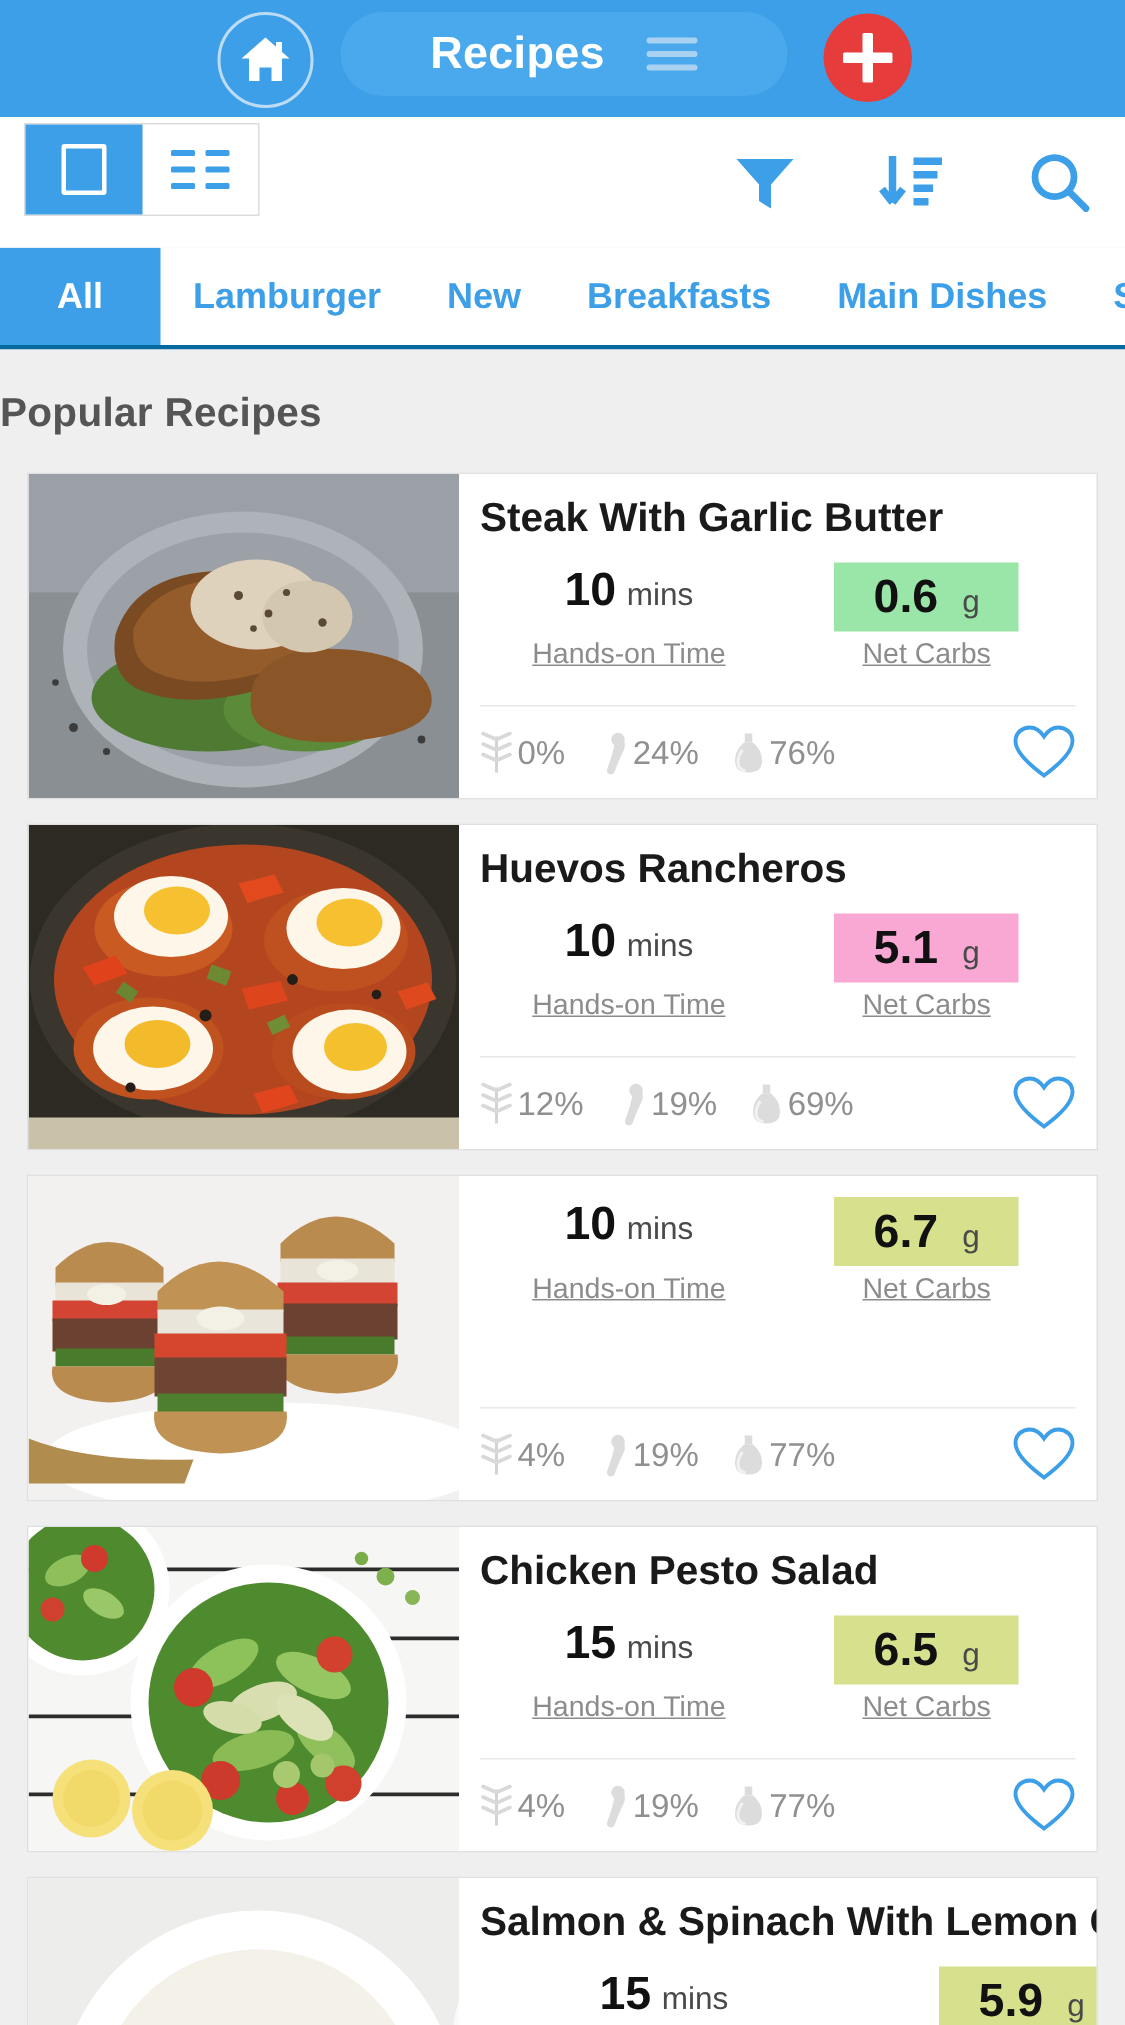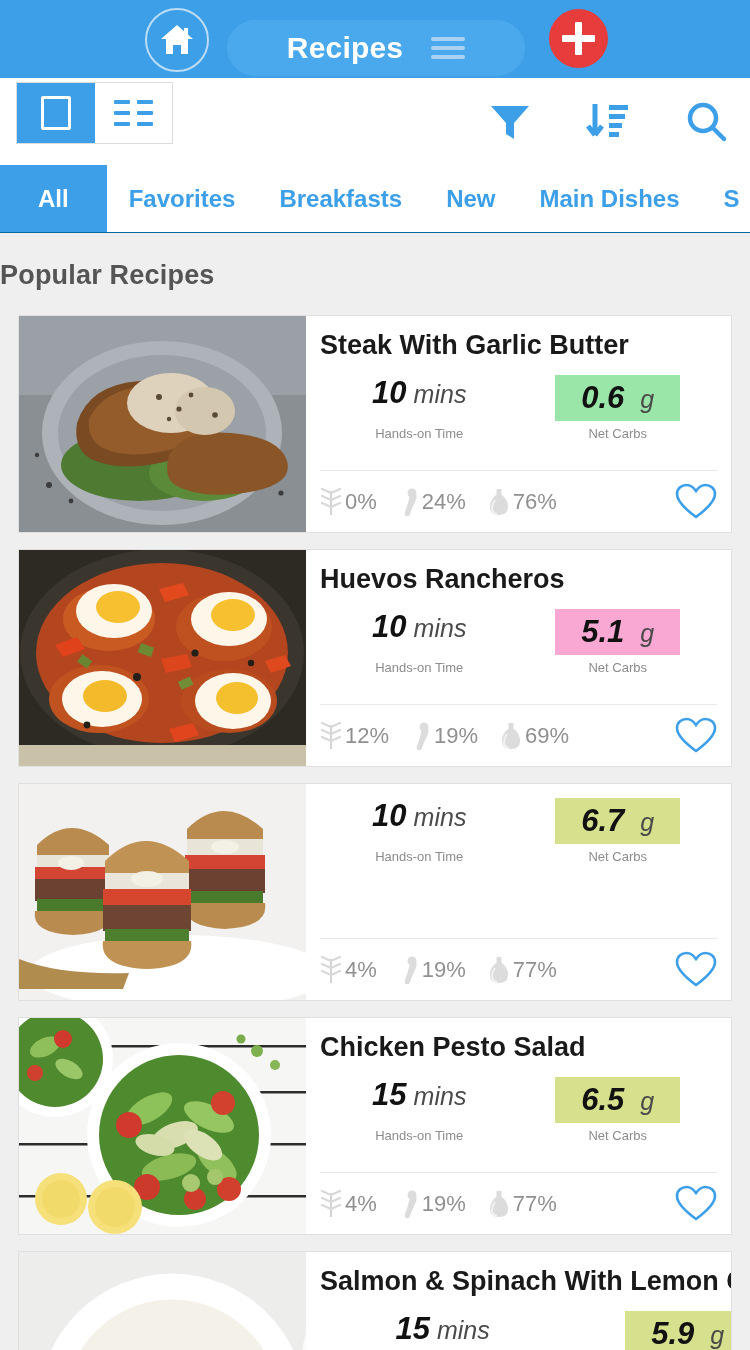--- a/index.html
+++ b/index.html
@@ -14,21 +14,21 @@
     height:78px; background:#3c9fe8; display:flex; align-items:center;
     position:relative;
   }
   .home-btn{
     position:absolute; left:145px; top:8px;
     width:64px; height:64px; border-radius:50%;
     border:2.5px solid #bcdcf5;
     display:flex; align-items:center; justify-content:center;
   }
   .title-pill{
-    position:absolute; left:227px; top:20px;
+    position:absolute; left:227px; top:8px;
     width:298px; height:56px; border-radius:28px;
     background:#4aa9ec;
     display:flex; align-items:center; justify-content:center;
     gap:28px;
   }
   .title-pill .ttl{
     color:#ffffff; font-size:30px; font-weight:700; letter-spacing:.2px;
   }
   .hamburger{ display:flex; flex-direction:column; gap:5px; }
   .hamburger i{ display:block; width:34px; height:4px; background:#a9d2f2; border-radius:2px; }
@@ -54,21 +54,21 @@
   .card-ico{ width:30px; height:34px; border:3.5px solid #ffffff; border-radius:2px; }
   .list-ico{ display:flex; flex-direction:column; gap:7px; }
   .list-ico .row{ display:flex; gap:7px; }
   .list-ico .row i{ display:block; width:16px; height:4px; background:#3c9fe8; border-radius:1px; }
   .tool-icons{ position:absolute; right:22px; top:0; height:87px;
     display:flex; align-items:center; gap:52px; }
 
   
   .tabs{
     height:68px; background:#ffffff; display:flex; align-items:stretch;
-    border-bottom:1px solid #0369a1; overflow:hidden;
+    border-bottom:3px solid #0369a1; overflow:hidden;
   }
   .tab{
     display:flex; align-items:center; justify-content:center;
     font-size:24px; font-weight:700; color:#3c9fe8; white-space:nowrap;
     padding:0 22px;
   }
   .tab.active{ background:#3c9fe8; color:#ffffff; padding:0 38px; }
 
   
   .content{
@@ -85,24 +85,24 @@
   }
   .thumb{ width:287px; height:100%; flex:none; position:relative; overflow:hidden; }
   .thumb svg{ display:block; width:100%; height:100%; }
   .info{ flex:1; display:flex; flex-direction:column; padding:0 14px; position:relative; }
   .rname{
     font-size:27px; font-weight:700; color:#1a1a1a;
     padding-top:14px; line-height:1.15; white-space:nowrap;
   }
   .stats{ display:flex; padding-top:14px; }
   .stat{ flex:1; text-align:center; }
-  .stat .valrow{ display:flex; align-items:baseline; justify-content:center; gap:7px; height:42px;font-style:italic; }
+  .stat .valrow{ display:flex; align-items:baseline; justify-content:center; gap:7px; height:42px; }
   .stat .big{ font-size:31px; font-weight:700; color:#111; }
-  .stat .unit{ font-size:25px; color:#4a4a4a; }
-  .stat .lbl{ font-size:13px; color:#8c8c8c; padding-top:9px; }
+  .stat .unit{ font-size:21px; color:#4a4a4a; }
+  .stat .lbl{ font-size:19px; color:#8c8c8c; padding-top:9px;text-decoration:underline; }
   .badge{
     display:inline-flex; align-items:baseline; justify-content:center; gap:16px;
     padding:5px 26px;
   }
   .macros{
     position:absolute; left:14px; right:14px; bottom:0; height:62px;
     border-top:1px solid #e8e8e8;
     display:flex; align-items:center; gap:22px;
   }
   .macro{ display:flex; align-items:center; gap:3px; }
@@ -173,23 +173,23 @@
     </svg>
     <svg class="ic" width="44" height="44" viewBox="0 0 44 44">
       <circle cx="19" cy="18" r="13" stroke="#3c9fe8" stroke-width="4.5" fill="none"></circle>
       <path d="M29 28 L40 39" stroke="#3c9fe8" stroke-width="4.5" stroke-linecap="round"></path>
     </svg>
   </div>
 </div>
 
 <div class="tabs" id="tabs">
     <div class="tab active">All</div>
-    <div class="tab">Favorites</div>
+    <div class="tab">Lamburger</div>
+    <div class="tab">New</div>
     <div class="tab">Breakfasts</div>
-    <div class="tab">New</div>
     <div class="tab">Main Dishes</div>
     <div class="tab">S</div>
   </div>
 
 <div class="content">
   <div class="section-title">Popular Recipes</div>
   <div id="cards">
       <div class="card">
     <div class="thumb">
 

